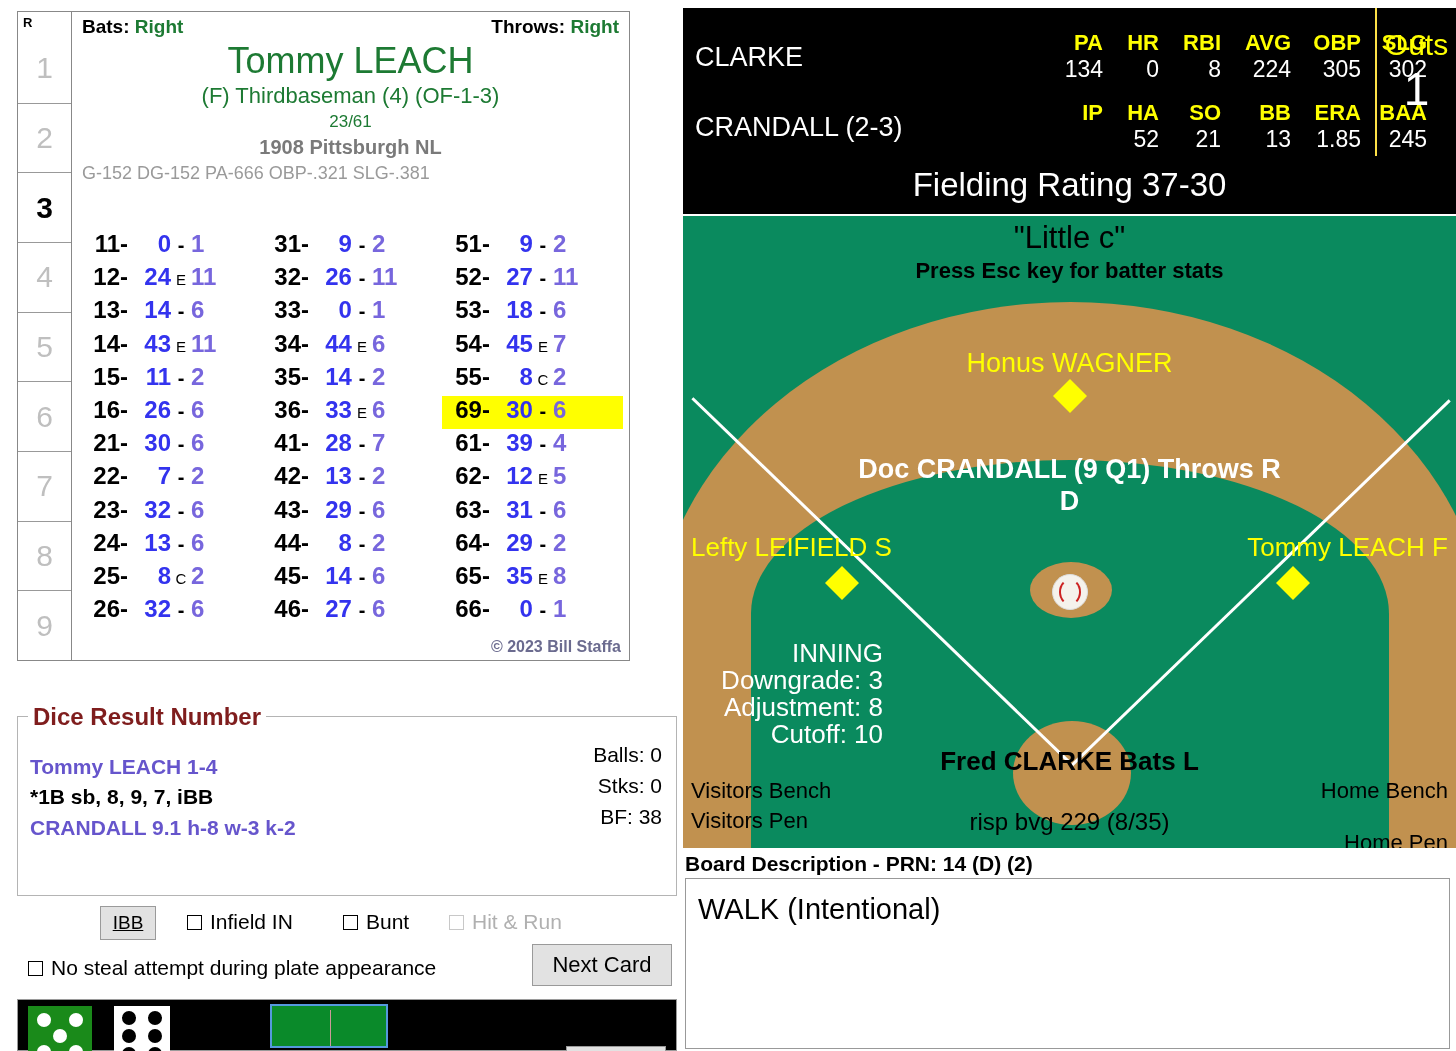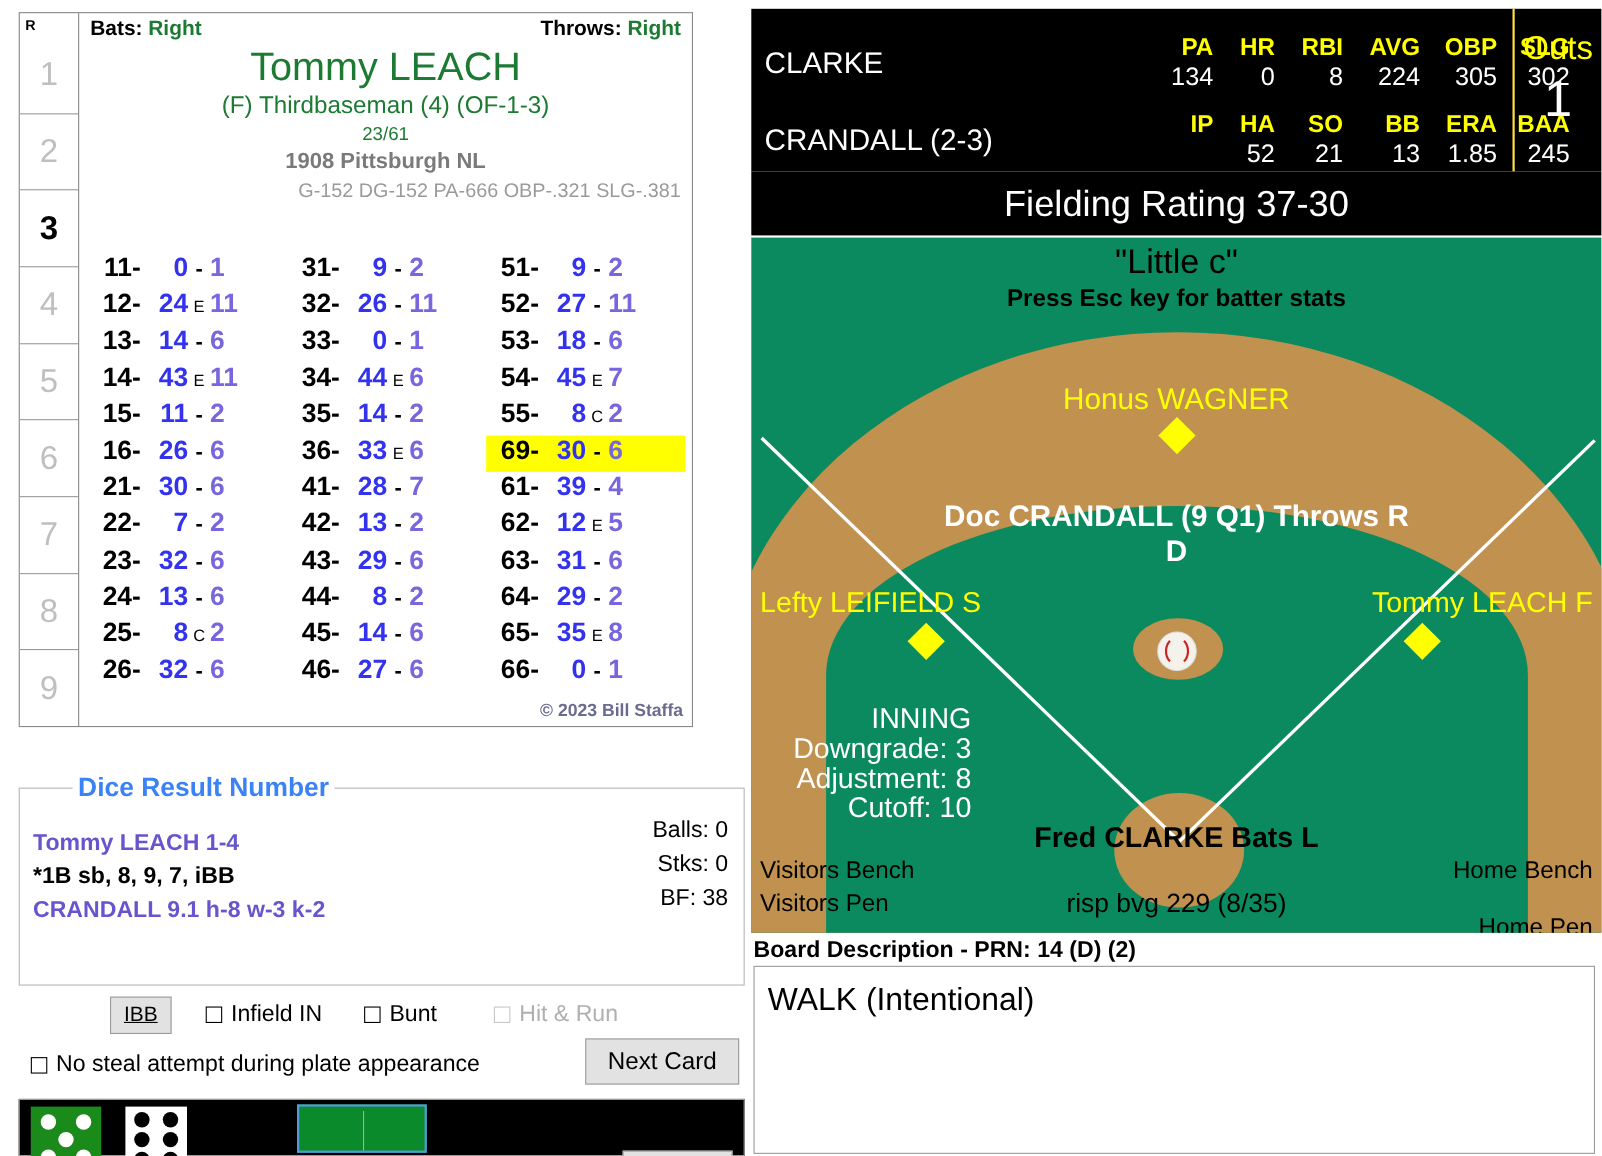--- a/index.html
+++ b/index.html
@@ -45,21 +45,21 @@
   .bt-row .lbl { color:#000; }
   .bt-row .val { color:#1d7a33; }
 
   .player-name {
     text-align:center; color:#1d7a33; font-size:36px; font-weight:400;
     line-height: 42px; margin-top: 2px; letter-spacing:0px;
   }
   .player-pos { text-align:center; color:#1d7a33; font-size:22px; line-height:28px; }
   .player-frac { text-align:center; color:#1d7a33; font-size:17px; line-height:24px; }
   .player-team { text-align:center; color:#7a7a7a; font-size:20px; font-weight:bold; line-height:26px; }
-  .player-line { text-align:right; color:#9a9a9a; font-size:18px; line-height:26px; }
+  .player-line { text-align:left; color:#9a9a9a; font-size:18px; line-height:26px; }
 
   .dice-table {
     position:absolute; left: 8px; top: 218px; right: 6px;
   }
   .dt-cols { display:flex; }
   .dt-col { width: 33.33%; }
   .dt-row {
     display:flex; align-items:baseline;
     height: 33.2px; font-size: 24px; white-space: nowrap;
   }
@@ -75,21 +75,21 @@
     font-size:16px; font-weight:bold; color:#6b6b8f;
   }
 
   
   .drn-box {
     position:absolute; left: 17px; top: 716px; width: 660px; height: 180px;
     border: 1px solid #b4b4b4; background:#fff;
   }
   .drn-title {
     position:absolute; left: 10px; top:-14px; background:#fff; padding:0 5px;
-    font-size:24px; font-weight:bold; color:#3b82f6;margin-left:38px;
+    font-size:24px; font-weight:bold; color:#7f1d1d;
   }
   .drn-l1 { position:absolute; left:12px; top:38px; font-size:21px; font-weight:bold; color:#6655cc; }
   .drn-l2 { position:absolute; left:12px; top:68px; font-size:21px; font-weight:bold; color:#000; }
   .drn-l3 { position:absolute; left:12px; top:99px; font-size:21px; font-weight:bold; color:#6655cc; }
   .counts { position:absolute; right:14px; top:22px; text-align:right; font-size:21px; color:#000; line-height:31px; }
 
   
   .ctrl-row1 { position:absolute; left:17px; top:906px; width:660px; height:42px; }
   .ibb-btn {
     position:absolute; left:83px; top:0px; width:56px; height:34px;
@@ -499,21 +499,21 @@
         <div>BF: 38</div>
       </div>
     </div>
 
     <div class="ctrl-row1">
       <div class="ibb-btn"><span class="u">IBB</span></div>
       <label class="cbk" style="left:170px;">
         <span class="bx"></span>
         <span>Infield IN</span>
       </label>
-      <label class="cbk" style="left:314px;">
+      <label class="cbk" style="left:326px;">
         <span class="bx"></span>
         <span>Bunt</span>
       </label>
       <label class="cbk dim" style="left:432px;">
         <span class="bx"></span>
         <span>Hit &amp; Run</span>
       </label>
     </div>
 
     <div class="ctrl-row2">

